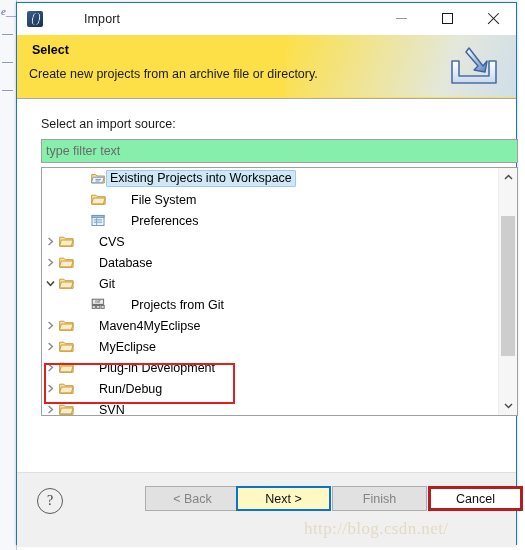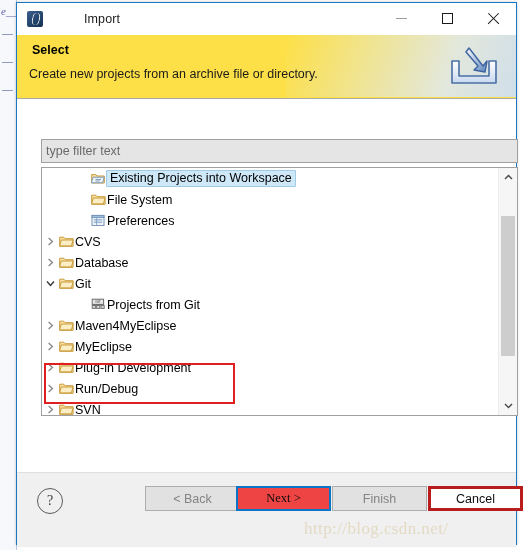--- a/index.html
+++ b/index.html
@@ -115,21 +115,21 @@
     padding:0;
     height:373px;
   }
   #source-label{
     position:absolute;left:24px;top:18px;
     font-size:12.5px;color:#1b1b1b;
   }
   #filter-input{
     position:absolute;left:24px;top:40px;
     width:477px;height:24px;box-sizing:border-box;
-    border:1px solid #a0a0a0;background:#e5e5e5;
+    border:1px solid #a0a0a0;background:#86efac;
     font-family:"Liberation Sans", sans-serif;font-size:12.5px;
     color:#6a6a6a;padding:1px 4px;outline:none;
   }
   #filter-input::placeholder{color:#6a6a6a;opacity:1;}
 
   #tree-panel{
     position:absolute;left:24px;top:68px;
     width:477px;height:249px;box-sizing:border-box;
     border:1px solid #a0a0a0;background:#ffffff;
     overflow:hidden;
@@ -147,21 +147,21 @@
     padding:0 3px;margin-left:-1px;border-radius:1px;
     line-height:15px;
   }
   .twisty{
     width:16px;flex:none;display:flex;align-items:center;justify-content:center;
   }
   .twisty svg{display:block;}
   .indent-2{width:32px;flex:none;}
   .row-icon{width:17px;flex:none;display:flex;align-items:center;justify-content:center;}
   .row-icon svg{display:block;}
-  .row-label{padding-left:0;}
+  .row-label{padding-left:0;margin-left:24px;}
 
   
   #tree-scroll{
     position:absolute;right:0;top:0;width:18px;height:100%;
     background:#f6f6f6;border-left:1px solid #ededed;
   }
   .sb-arrow{
     position:absolute;left:0;width:18px;height:18px;
     display:flex;align-items:center;justify-content:center;
     background:#f6f6f6;
@@ -199,21 +199,21 @@
   }
   .dlg-btn{
     position:absolute;top:13px;height:25px;width:95px;
     box-sizing:border-box;
     font-family:"Liberation Sans", sans-serif;font-size:12.5px;
     display:flex;align-items:center;justify-content:center;
     border:1px solid #adadad;background:#e1e1e1;color:#838383;
   }
   .dlg-btn.enabled{background:#ffffff;border:3px solid #b91c1c;color:#0f0f0f;}
   .dlg-btn.focused{
-    background:#ef4444;border:2px solid #0a74c8;color:#0f0f0f;font-family:Liberation Serif, serif;
+    background:#fef9c3;border:2px solid #0a74c8;color:#0f0f0f;
   }
   #btn-back{left:128px;text-align:center;}
   #btn-next{left:219px;}
   #btn-finish{left:315px;}
   #btn-cancel{left:411px;}
 
   
   #watermark{
     position:absolute;left:304px;top:519px;
     font-family:"Liberation Serif", serif;
@@ -272,20 +272,21 @@
 
         <path d="M5,17 L5,39 L49,39 L49,17 L42,17 L42,32 L12,32 L12,17 Z" fill="url(#trayg)" stroke="#4a6fa5" stroke-width="1.6" stroke-linejoin="round"></path>
 
         <path d="M22,4 L36,22 L40,17 L38,28 L27,26 L31,22 L19,8 Z" fill="url(#arrg)" stroke="#3c63a0" stroke-width="1.4" stroke-linejoin="round"></path>
       </svg>
     </div>
   </div>
 
   <div id="dialog-body">
 
+    <div id="source-label">Select an import source:</div>
 
     <input id="filter-input" type="text" placeholder="type filter text" style="">
 
     <div id="tree-panel">
       <div id="tree-list">
           <div class="tree-row selected">
             <span class="indent-2"></span>
             <span class="twisty"></span>
             <span class="row-icon">
               <svg width="15" height="13" viewBox="0 0 15 13">

